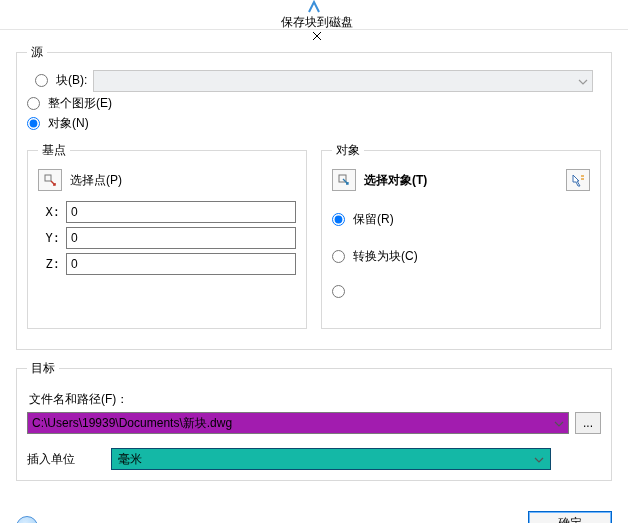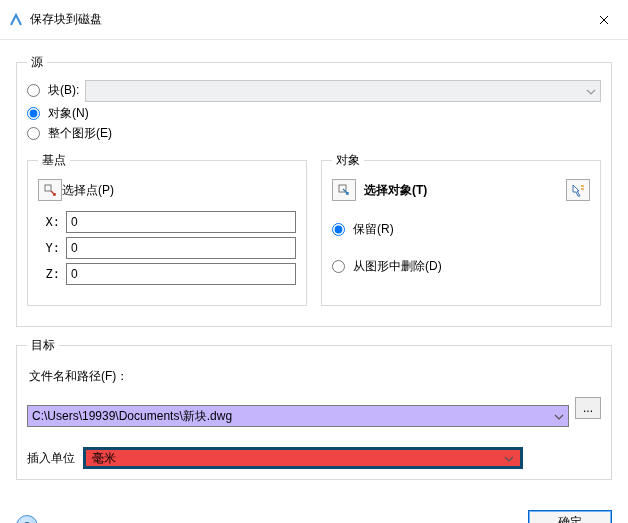--- a/index.html
+++ b/index.html
@@ -7,25 +7,26 @@
     margin: 0;
     font-family: "Microsoft YaHei", "SimSun", sans-serif;
     font-size: 12px;
     color: #000;
     background: #fff;
     width: 628px;
     height: 523px;
     overflow: hidden;
   }
   .titlebar {
-    height: 40px;
+    height: 30px;
     display: flex;
     align-items: center;
     padding: 0 2px 0 8px;
     border-bottom: 1px solid #e5e5e5;
+    flex-direction: column;
   }
   .titlebar .app-icon {
     width: 16px; height: 16px;
     margin-right: 6px;
     display: flex; align-items: center; justify-content: center;
   }
   .titlebar .title { flex: 1; font-size: 12px; }
   .titlebar .close {
     width: 45px; height: 30px;
     display: flex; align-items: center; justify-content: center;
@@ -37,36 +38,36 @@
   fieldset {
     border: 1px solid #d9d9d9;
     margin: 4px 0 10px 0;
     padding: 6px 10px 10px 10px;
   }
   legend { padding: 0 4px; color: #000; }
   .radio-row, .radio-col { display: flex; align-items: center; margin: 3px 0; }
   .radio-col { gap: 4px; }
   input[type="radio"] { margin: 0 4px 0 0; }
   .row1 {
-    display: flex; align-items: center; gap: 6px; margin: 2px 0;
+    display: flex; align-items: center; gap: 6px; margin: 2px 8px;
   }
   .block-combo {
     flex: 1;
     height: 22px;
     background: #eef0f2;
     border: 1px solid #c9c9c9;
     display: flex; align-items: center; justify-content: flex-end;
     padding: 0 4px;
     color: #888;
   }
   .sub-boxes {
     display: flex; gap: 14px; margin-top: 6px;
   }
   .sub-boxes fieldset { flex: 1; }
-  .pick-row { display: flex; align-items: center; margin: 4px 0 10px 0; }
+  .pick-row { display: flex; align-items: center; gap: 8px; margin: 4px 0 10px 0; }
   .icon-btn {
     width: 24px; height: 22px;
     border: 1px solid #a9a9a9;
     background: #f8f8f8;
     display: inline-flex; align-items: center; justify-content: center;
   }
   .xyz { display: flex; align-items: center; margin: 4px 0; gap: 6px; }
   .xyz label { width: 22px; text-align: right; font-family: monospace; }
   .xyz input {
     flex: 1; height: 22px;
@@ -81,39 +82,38 @@
   .opts .radio-col { margin: 20px 0; }
   .no-sel { margin: 2px 0 0 20px; }
   .target-label { margin: 8px 0 4px 2px; }
   .path-row { display: flex; align-items: center; gap: 6px; }
   .combo {
     flex: 1;
     height: 22px;
     border: 1px solid #7a7a7a;
     display: flex; align-items: center; justify-content: space-between;
     padding: 0 4px;
-    background: #c4b5fd;
-    margin-top: 16px;
+    background: #a21caf;
   }
   .combo .chev { color: #555; font-size: 10px; }
   .dots-btn {
     width: 26px; height: 22px;
     border: 1px solid #a9a9a9;
     background: #f0f0f0;
     display: flex; align-items: center; justify-content: center;
   }
   .unit-row {
-    display: flex; align-items: center; gap: 8px; margin-top: 20px;
+    display: flex; align-items: center; gap: 36px; margin-top: 14px;
   }
   .unit-combo {
     width: 440px; height: 22px;
-    border: 3px solid #0c4a6e;
+    border: 1px solid #0c4a6e;
     display: flex; align-items: center; justify-content: space-between;
     padding: 0 6px;
-    background: #ef4444;
+    background: #14b8a6;
   }
   .footer {
     display: flex; align-items: center;
     padding: 8px 16px;
   }
   .help {
     width: 22px; height: 22px;
     border-radius: 50%;
     border: 1px solid #4a90d9;
     background: radial-gradient(circle at 40% 30%, #d6ecff, #9ecef7);
@@ -168,27 +168,27 @@
       <div class="block-combo">
         <span>
           <svg width="10" height="6" viewBox="0 0 10 6">
               <path d="M1 1 L5 5 L9 1" fill="none" stroke="#999" stroke-width="1.2"></path>
             </svg>
         </span>
       </div>
     </div>
 
     <label class="radio-col">
+      <input type="radio" name="src" style="">
+      <span>整个图形(E)</span>
+    </label>
+
+    <label class="radio-col">
       <input type="radio" name="src" checked="" style="">
       <span>对象(N)</span>
-    </label>
-
-    <label class="radio-col">
-      <input type="radio" name="src" style="">
-      <span>整个图形(E)</span>
     </label>
 
     <div class="sub-boxes">
 
       <fieldset>
         <legend>基点</legend>
         <div class="pick-row">
           <span class="icon-btn">
             <svg width="14" height="14" viewBox="0 0 14 14">
                 <rect x="2" y="2" width="6" height="6" fill="none" stroke="#777"></rect>
@@ -231,21 +231,24 @@
               </svg>
           </span>
         </div>
         <div class="opts">
           <label class="radio-col">
             <input type="radio" name="obj" checked="" style="">
             <span>保留(R)</span>
           </label>
           <label class="radio-col">
             <input type="radio" name="obj" style="">
-            <span>从图形中删除(D)</span>
+            <span>转换为块(C)</span>
+          </label>
+          <label class="radio-col">
+            <input type="radio" name="obj" style="">
           </label>
         </div>
       </fieldset>
     </div>
   </fieldset>
 
   <fieldset>
     <legend>目标</legend>
     <div class="target-label">文件名和路径(F)：</div>
     <div class="path-row">

